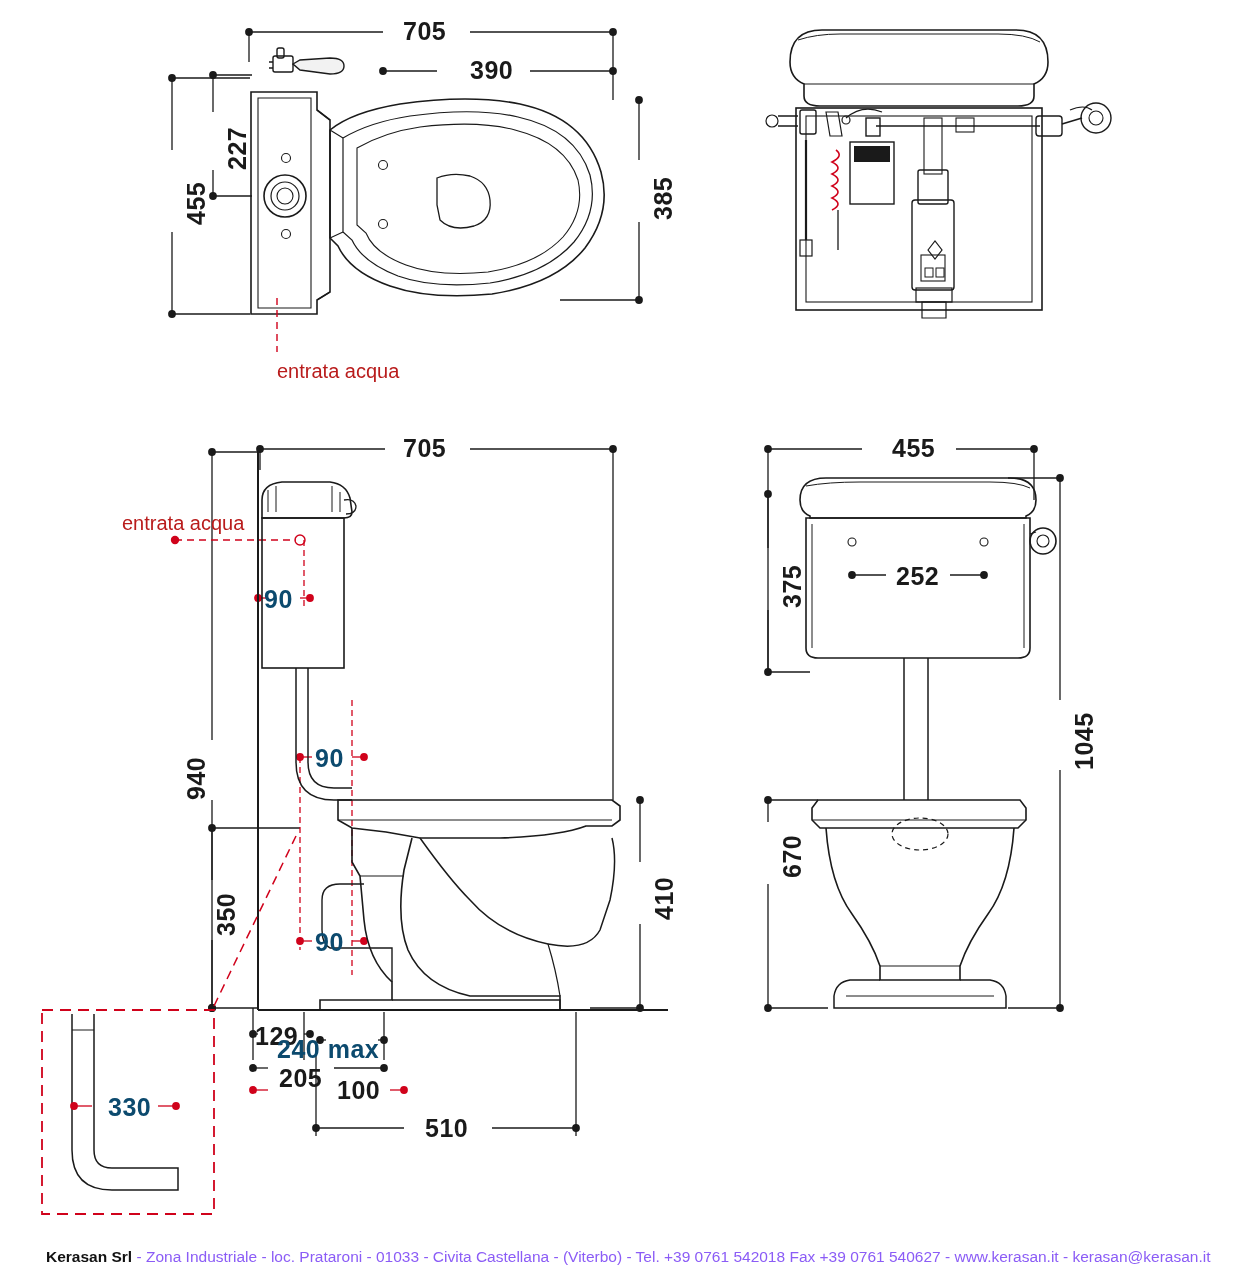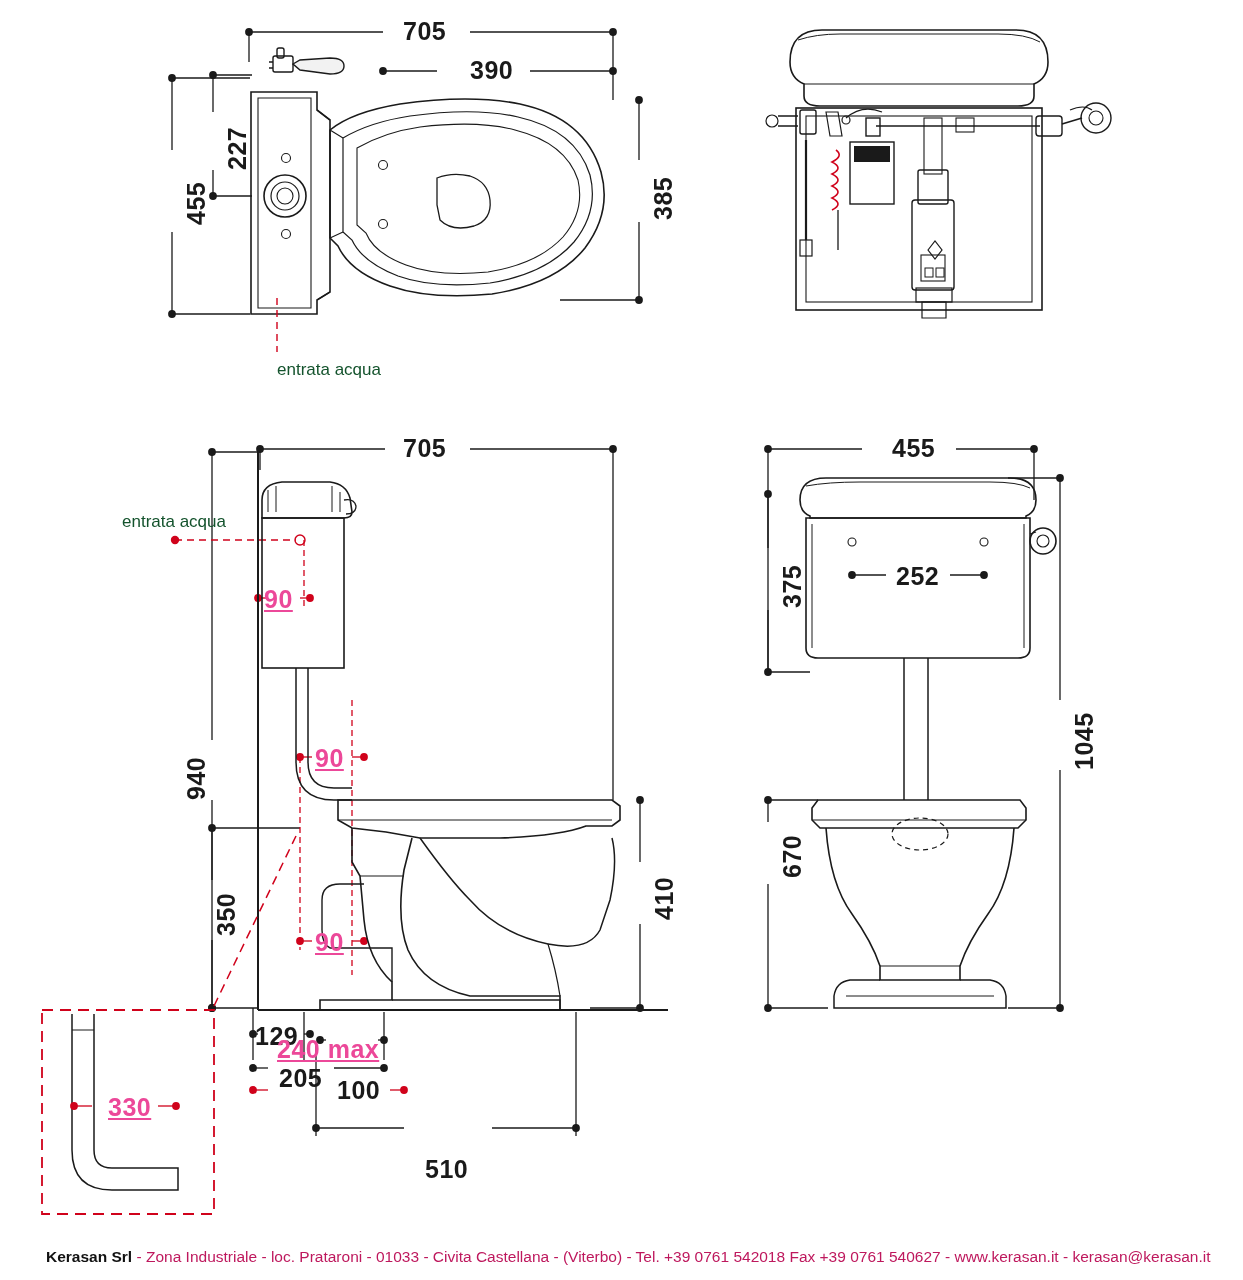--- a/index.html
+++ b/index.html
@@ -15,40 +15,40 @@
   svg{display:block;}
   .dimtext{
     position:absolute;
     font-family:"Liberation Sans", sans-serif;
     font-size:25px;
     font-weight:bold;
     color:#1a1a1a;
     white-space:nowrap;
     letter-spacing:0.5px;
   }
-  .dimtext.red{color:#ec4899;text-decoration:underline;}
+  .dimtext.red{color:#0c4a6e;}
   .dimtext.vert{
     transform-origin:0 0;
   }
   .note{
     position:absolute;
     font-family:"Liberation Sans", sans-serif;
-    font-size:17px;
-    color:#14532d;
+    font-size:20px;
+    color:#b91c1c;
     white-space:nowrap;
   }
   .footer{
     position:absolute;
     left:46px;top:1248px;
     font-size:15.5px;
     color:#111;
     white-space:nowrap;
   }
   .footer b{font-weight:bold;}
-  .footer .sep{color:#be185d;}
+  .footer .sep{color:#8b5cf6;}
 </style>
 </head>
 <body>
 
 <div id="sheet">
 
 <svg width="1243" height="1280" viewBox="0 0 1243 1280">
   <defs>
     <marker id="dot" markerWidth="7" markerHeight="7" refX="3.5" refY="3.5" orient="auto">
       <circle cx="3.5" cy="3.5" r="3" fill="#1a1a1a"></circle>
@@ -331,21 +331,21 @@
 <div class="dimtext red" style="left:264px;top:585px;">90</div>
 <div class="dimtext red" style="left:315px;top:744px;">90</div>
 <div class="dimtext red" style="left:315px;top:928px;">90</div>
 
 <div class="note" style="left:122px;top:512px;">entrata acqua</div>
 
 <div class="dimtext" style="left:255px;top:1022px;">129</div>
 <div class="dimtext" style="left:337px;top:1076px;">100</div>
 <div class="dimtext" style="left:279px;top:1056px;margin-top:8px;">205</div>
 <div class="dimtext red" style="left:277px;top:1035px;">240 max</div>
-<div class="dimtext" style="left:425px;top:1114px;margin-top:41px;">510</div>
+<div class="dimtext" style="left:425px;top:1114px;">510</div>
 
 <div class="dimtext red" style="left:108px;top:1093px;">330</div>
 
 <div class="dimtext" style="left:892px;top:434px;">455</div>
 <div class="dimtext" style="left:896px;top:562px;">252</div>
 <div class="dimtext vert" style="left:778px;top:608px;transform:rotate(-90deg);">375</div>
 <div class="dimtext vert" style="left:778px;top:878px;transform:rotate(-90deg);">670</div>
 <div class="dimtext vert" style="left:1070px;top:770px;transform:rotate(-90deg);">1045</div>
 
 <div class="footer">

